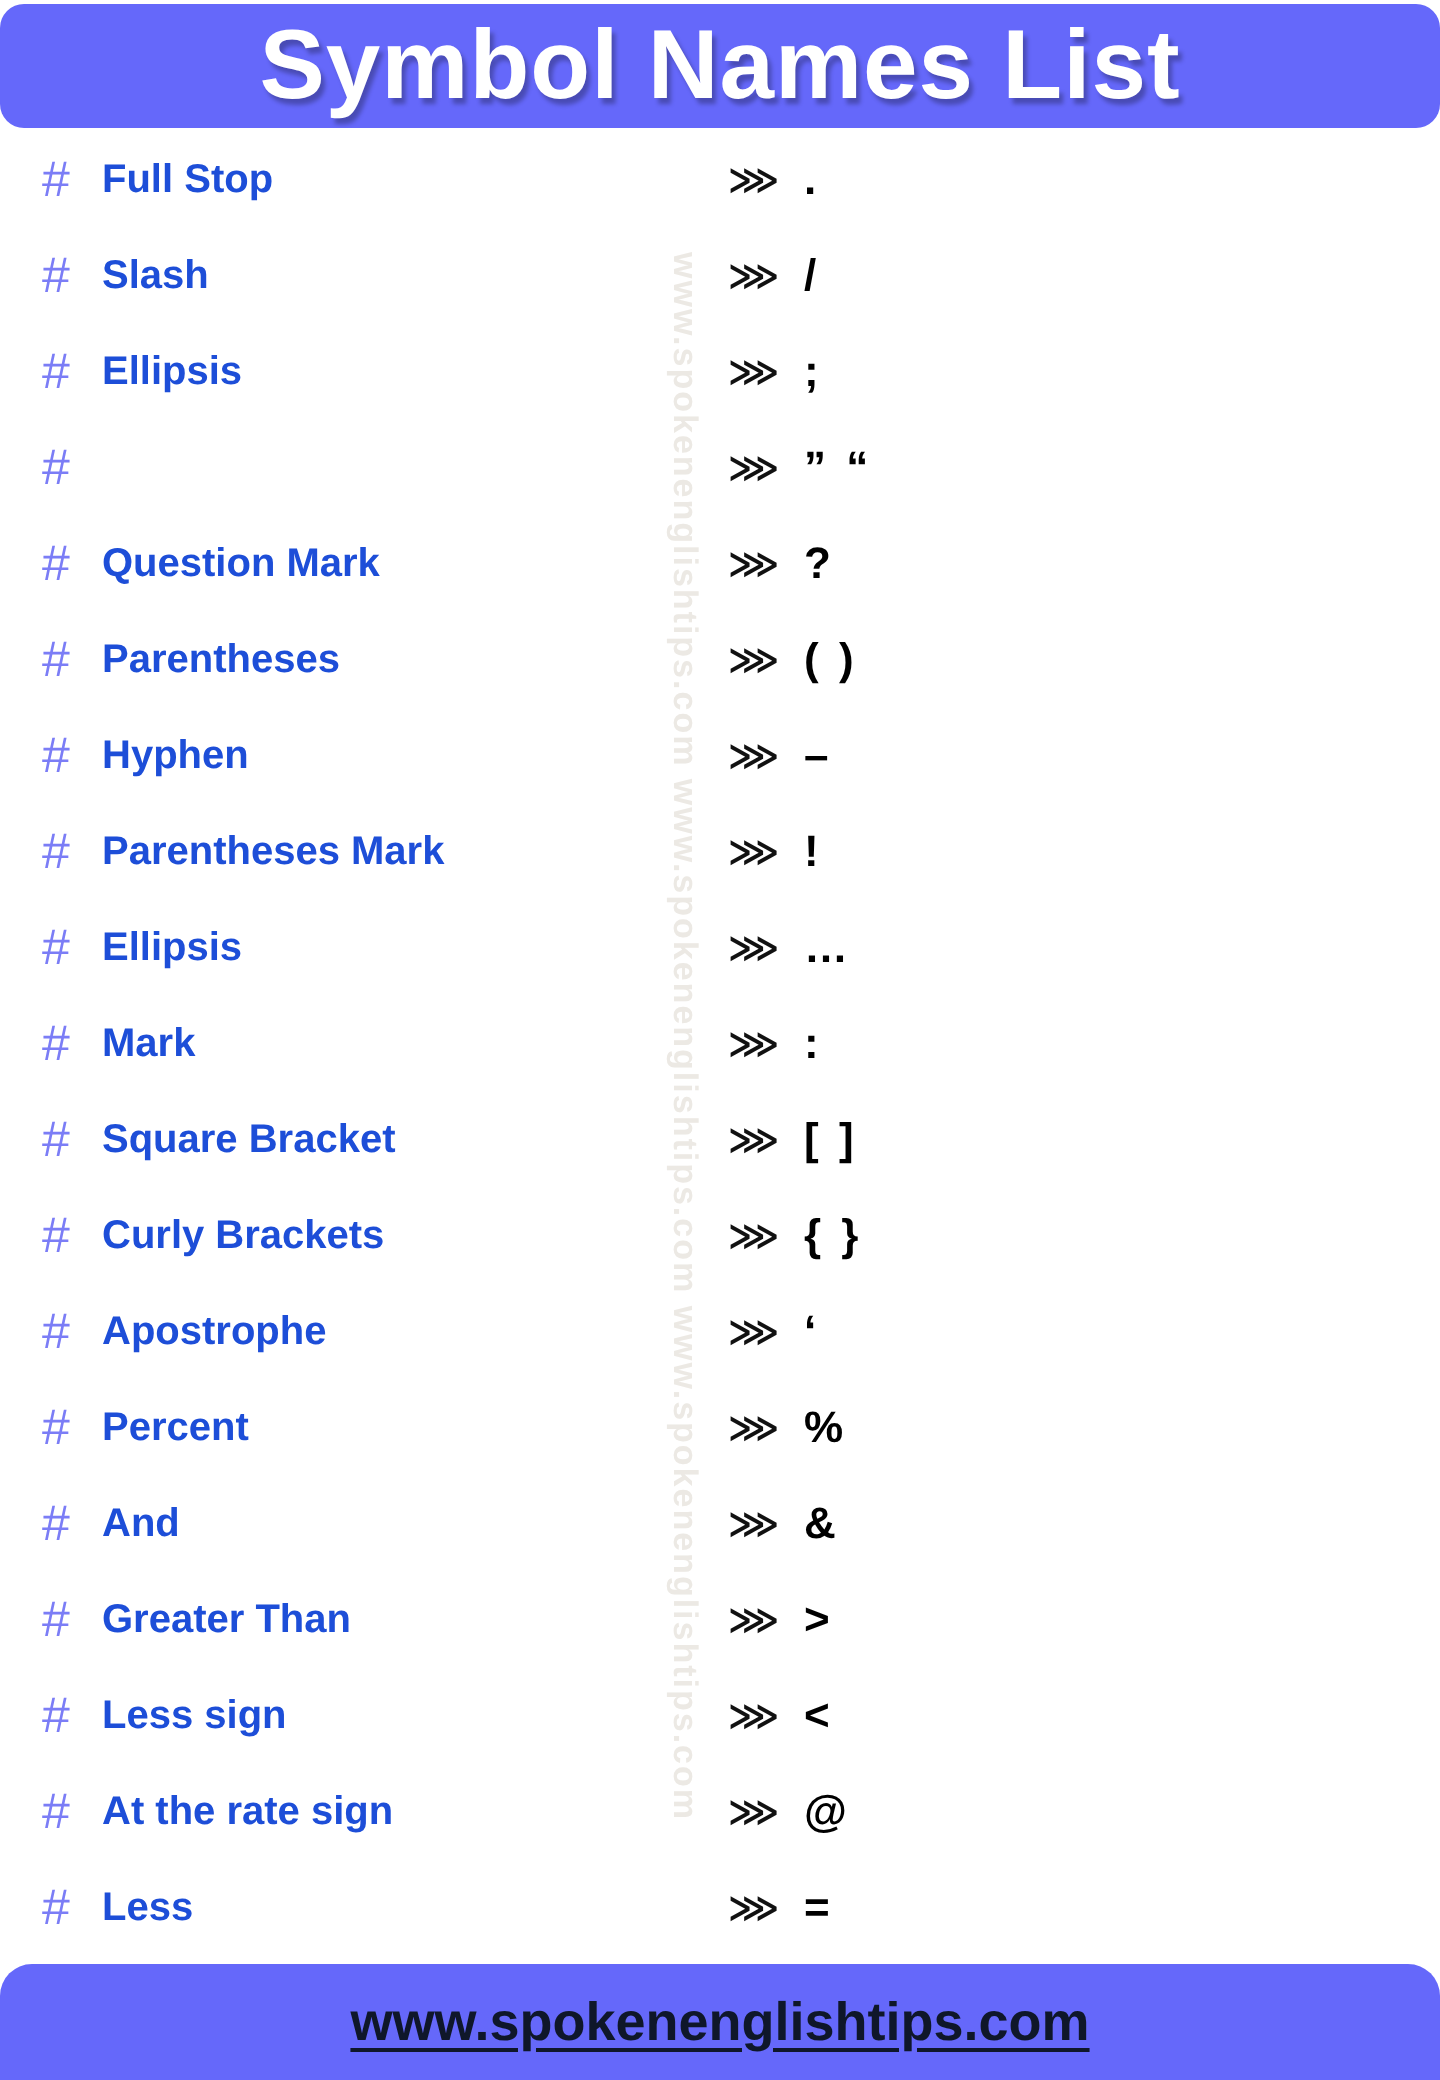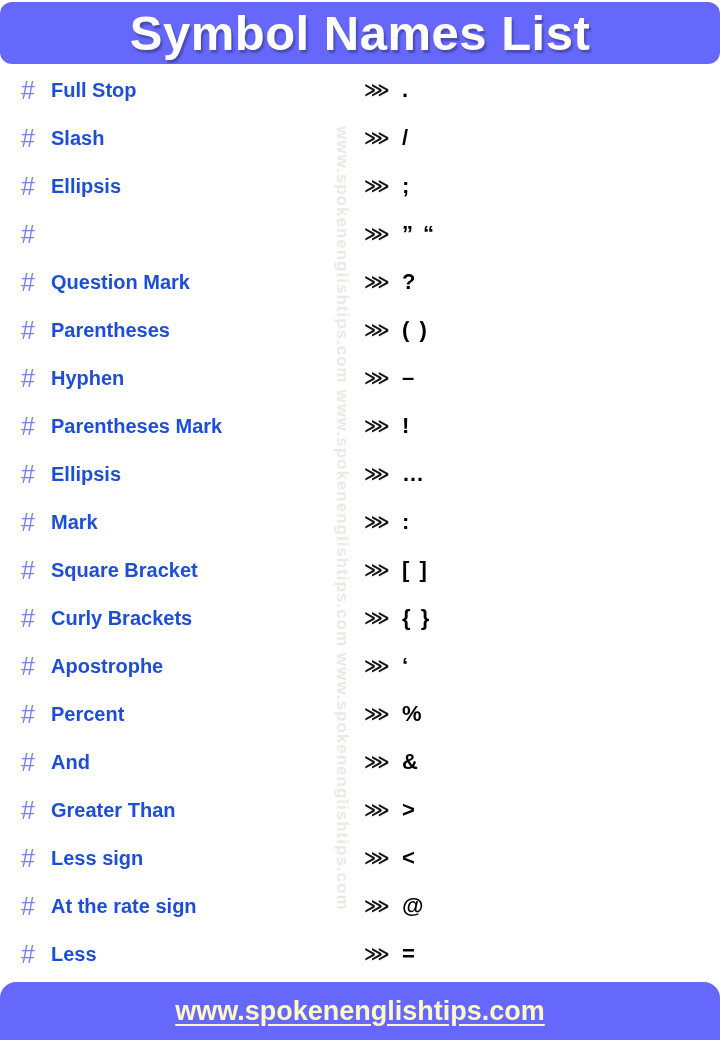--- a/index.html
+++ b/index.html
@@ -130,21 +130,21 @@
     width: 720px;
     height: 58px;
     background: #6568fa;
     border-radius: 16px 16px 0 0;
     display: flex;
     align-items: center;
     justify-content: center;
     z-index: 3;
   }
   .footer-link {
-    color: #fef9c3;
+    color: #0f172a;
     font-size: 27px;
     font-weight: bold;
     text-decoration: underline;
     text-underline-offset: 4px;
     white-space: nowrap;
     letter-spacing: 0px;
   }
 </style>
 </head>
 <body>

